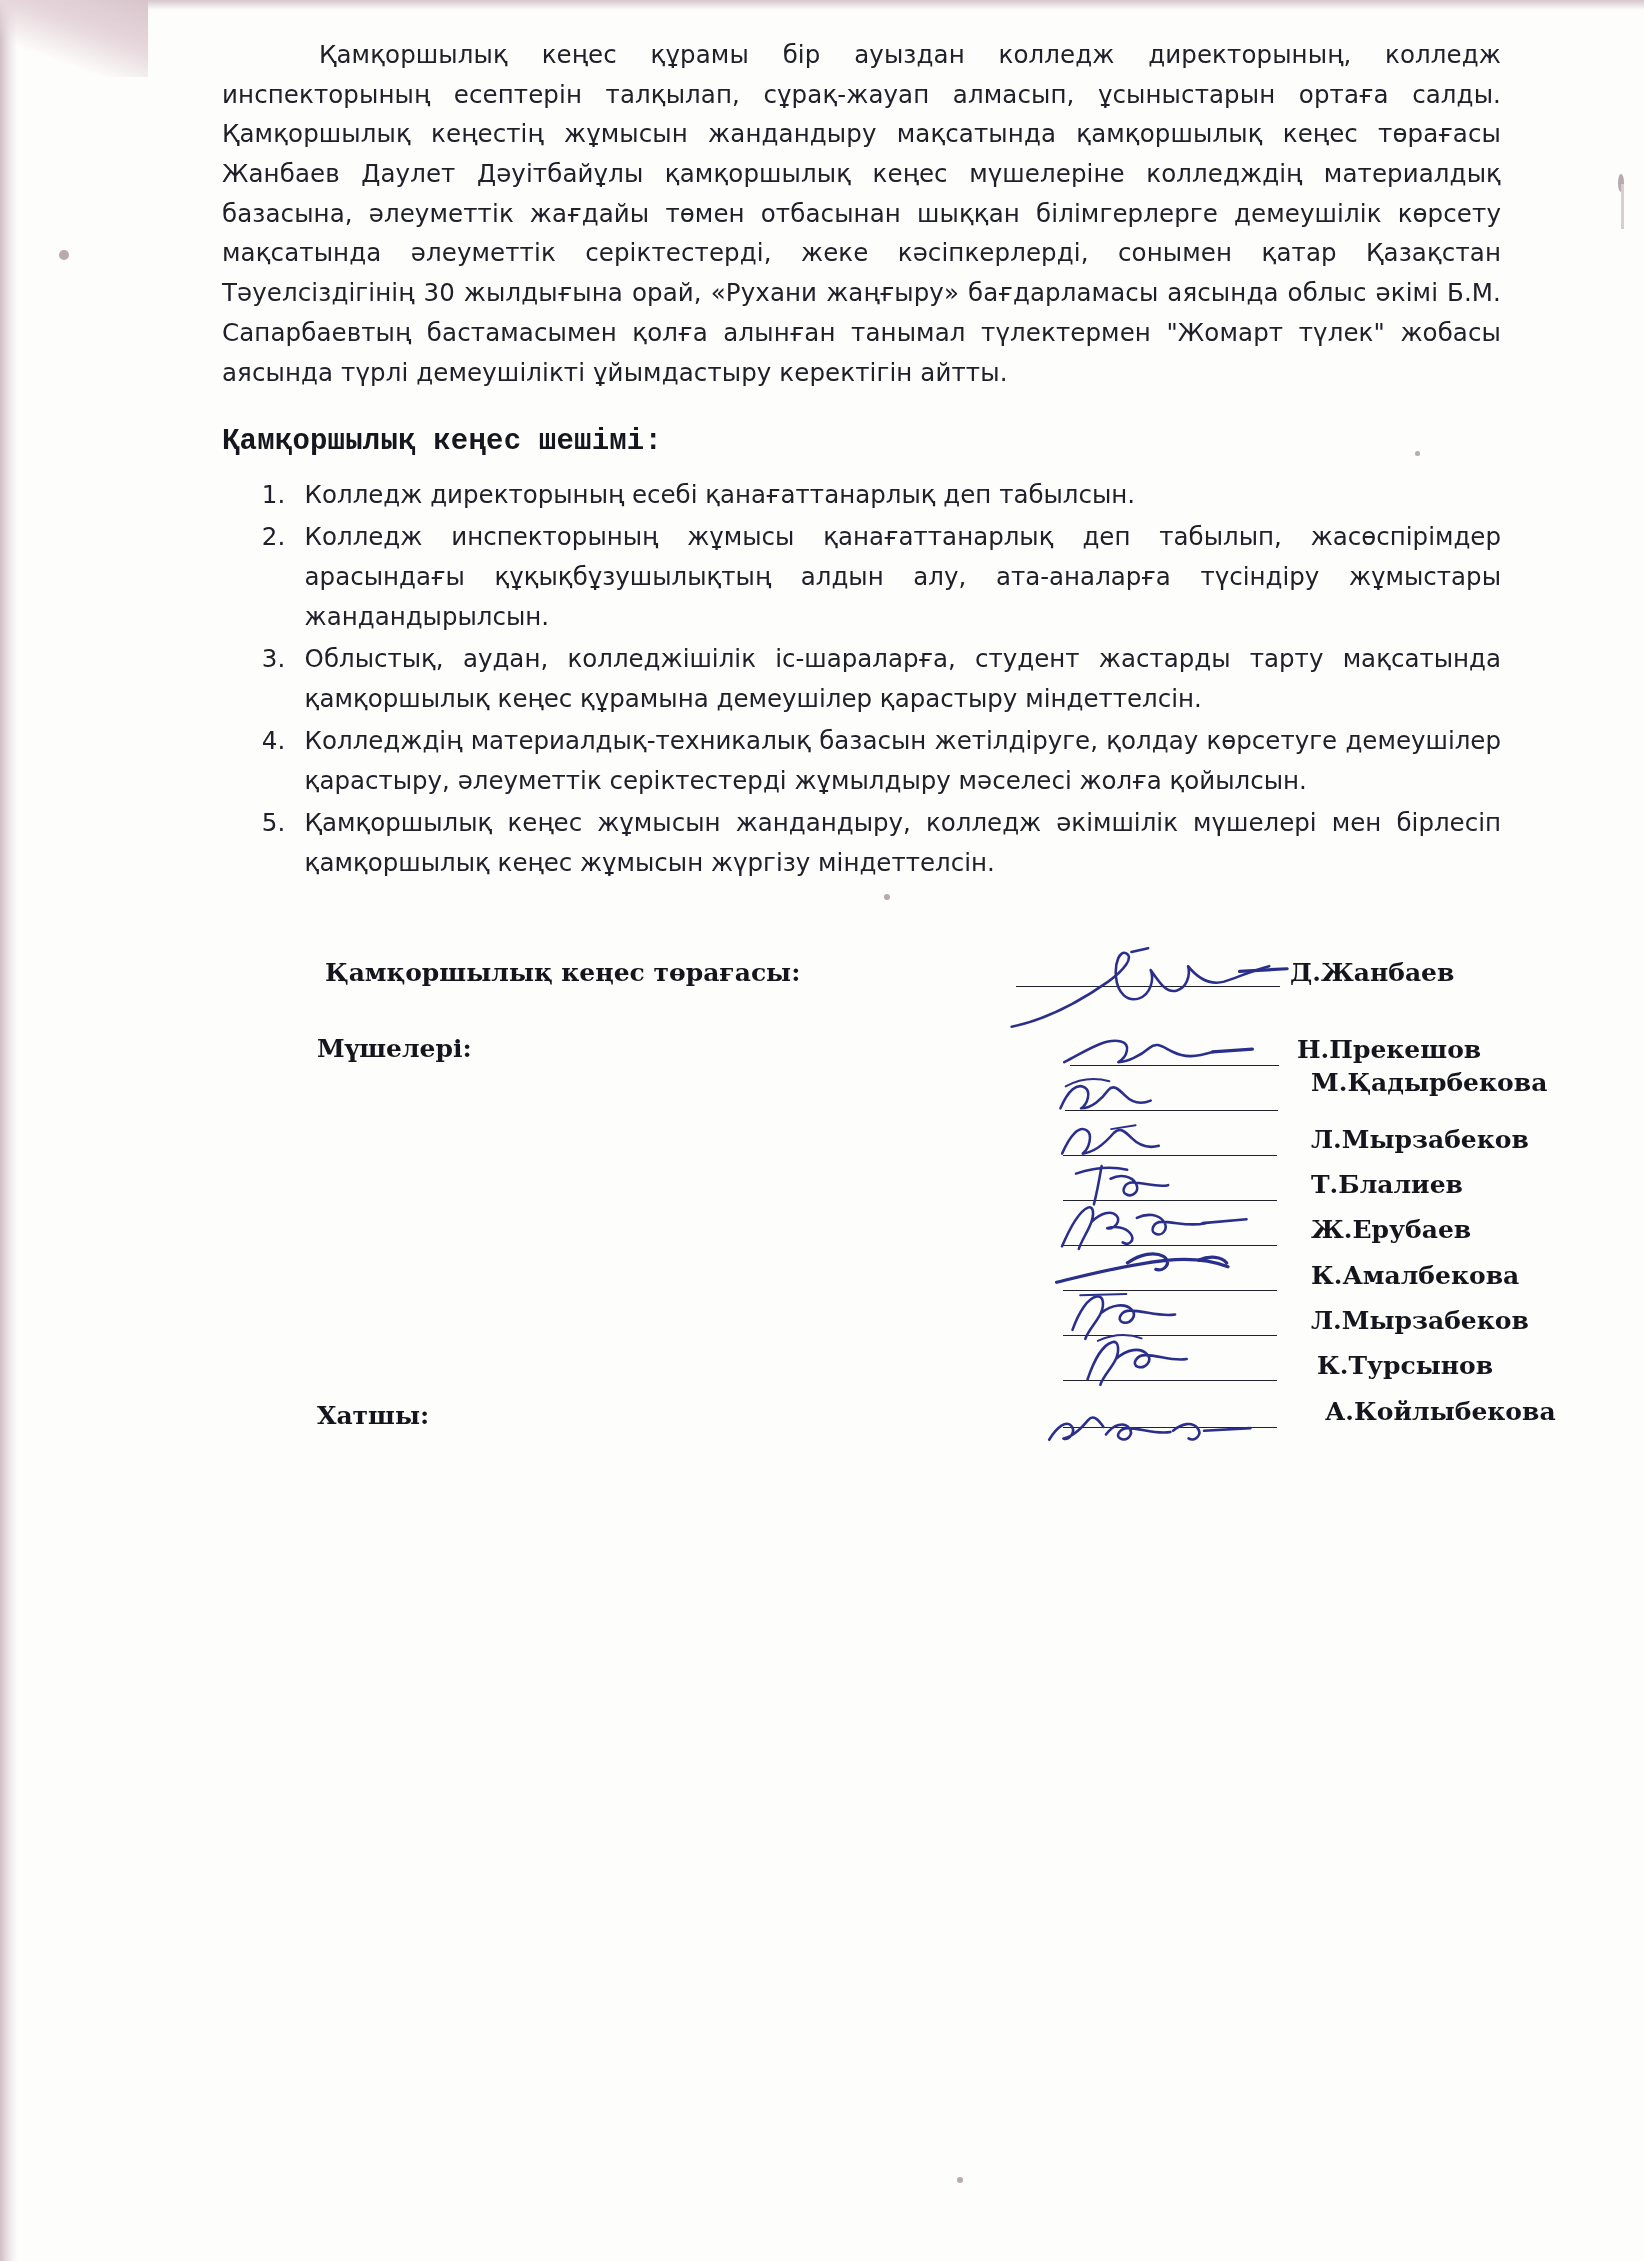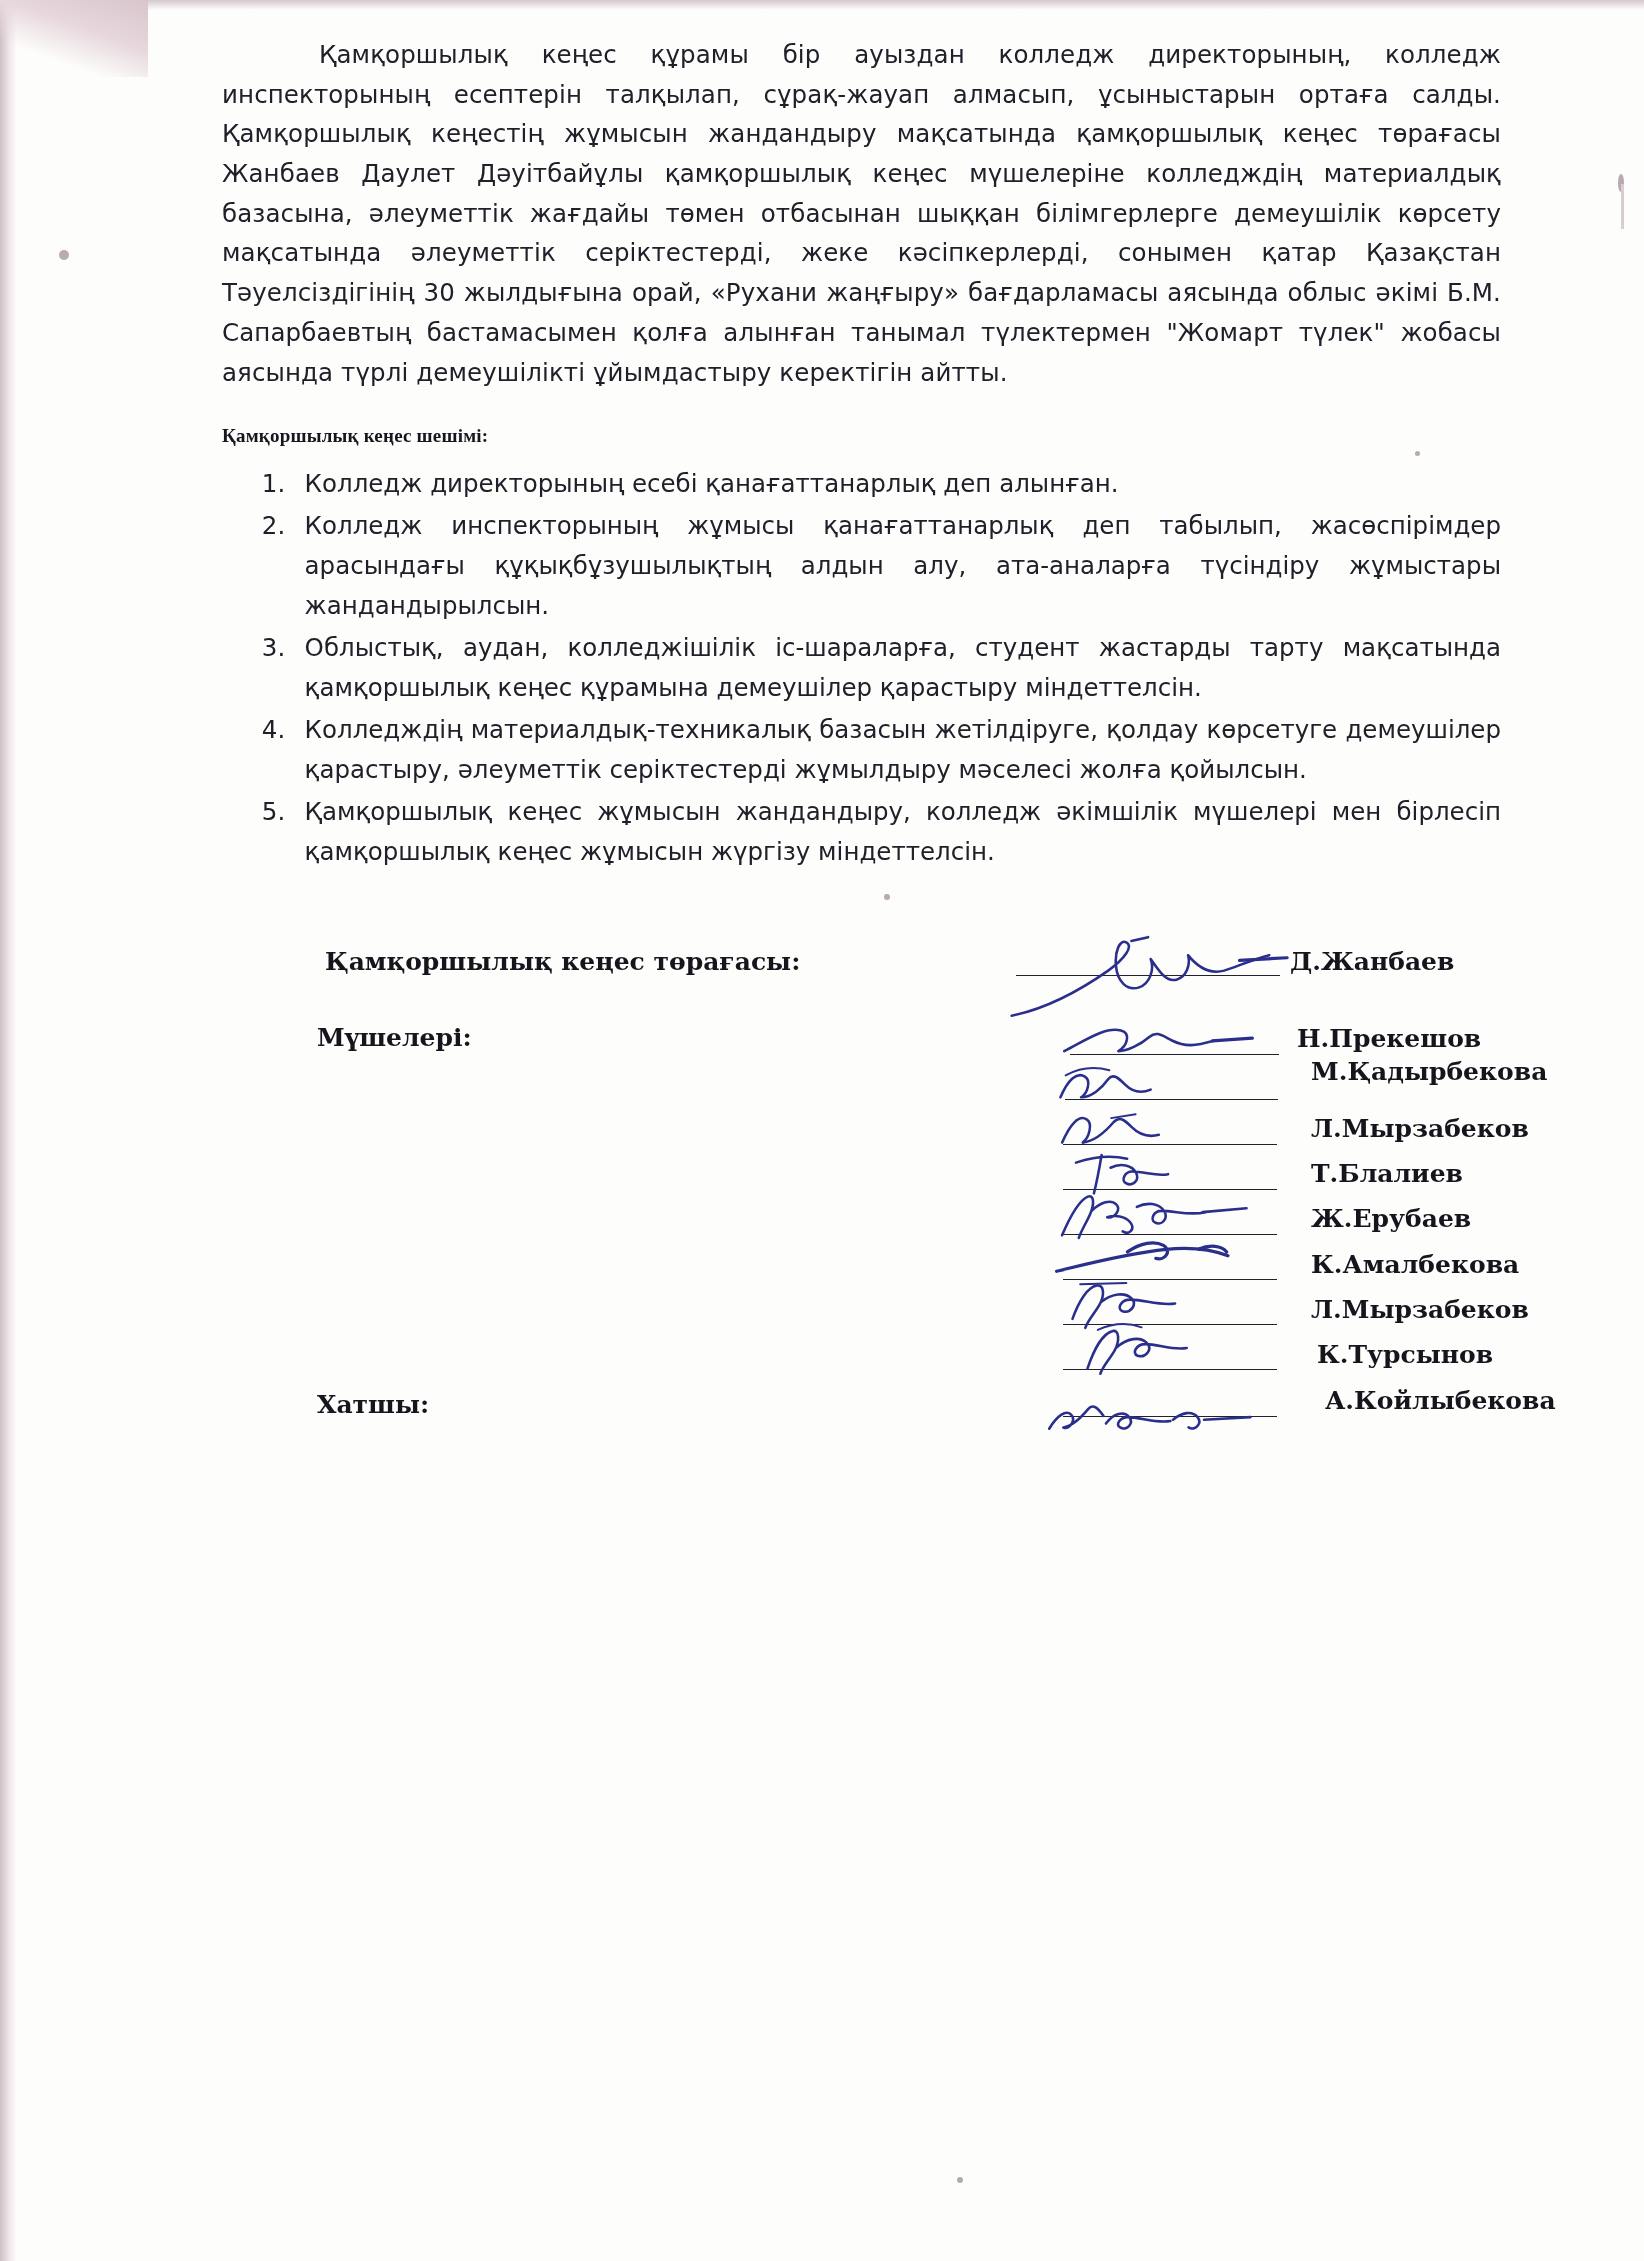--- a/index.html
+++ b/index.html
@@ -69,22 +69,22 @@
     color: #20202a;
     font-size: 24.5px;
     line-height: 1.62;
     text-align: justify;
     text-indent: 97px;
     letter-spacing: 0.1px;
   }
 
   h2.decision-title {
     margin: 33px 0 0 0;
-    font-family: Liberation Serif, serif;
-    font-size: 19px;
+    font-family: Liberation Mono, monospace;
+    font-size: 29px;
     font-weight: bold;
     color: #16161f;
     letter-spacing: 0.2px;
   }
 
   ol.decision-list {
     margin: 17px 0 0 0;
     padding-left: 71px;
     color: #20202a;
     font-size: 24.5px;
@@ -148,21 +148,21 @@
   <div class="scan-speck" style="left:1618px; top:174px; width:6.4px; height:18px;"></div>
   <div class="scan-line" style="left:1621px; top:184px; width:3.2px; height:45px;"></div>
 
   <div class="content">
 
     <p class="body-text">Қамқоршылық кеңес құрамы бір ауыздан колледж директорының, колледж инспекторының есептерін талқылап, сұрақ-жауап алмасып, ұсыныстарын ортаға салды. Қамқоршылық кеңестің жұмысын жандандыру мақсатында қамқоршылық кеңес төрағасы Жанбаев Даулет Дәуітбайұлы қамқоршылық кеңес мүшелеріне колледждің материалдық базасына, әлеуметтік жағдайы төмен отбасынан шыққан білімгерлерге демеушілік көрсету мақсатында әлеуметтік серіктестерді, жеке кәсіпкерлерді, сонымен қатар Қазақстан Тәуелсіздігінің 30 жылдығына орай, «Рухани жаңғыру» бағдарламасы аясында облыс әкімі Б.М. Сапарбаевтың бастамасымен қолға алынған танымал түлектермен "Жомарт түлек" жобасы аясында түрлі демеушілікті ұйымдастыру керектігін айтты.</p>
 
     <h2 class="decision-title">Қамқоршылық кеңес шешімі:</h2>
 
     <ol class="decision-list">
-      <li>Колледж директорының есебі қанағаттанарлық деп алынған.</li>
+      <li>Колледж директорының есебі қанағаттанарлық деп табылсын.</li>
       <li>Колледж инспекторының жұмысы қанағаттанарлық деп табылып, жасөспірімдер арасындағы құқықбұзушылықтың алдын алу, ата-аналарға түсіндіру жұмыстары жандандырылсын.</li>
       <li>Облыстық, аудан, колледжішілік іс-шараларға, студент жастарды  тарту мақсатында қамқоршылық кеңес құрамына демеушілер қарастыру міндеттелсін.</li>
       <li>Колледждің материалдық-техникалық базасын жетілдіруге, қолдау көрсетуге демеушілер қарастыру, әлеуметтік серіктестерді жұмылдыру мәселесі жолға қойылсын.</li>
       <li>Қамқоршылық кеңес жұмысын жандандыру, колледж әкімшілік мүшелері мен бірлесіп қамқоршылық кеңес жұмысын жүргізу міндеттелсін.</li>
     </ol>
 
     <div class="signatures">
 
       <div class="sig-label" style="left:103px; top:7.7px;">Қамқоршылық кеңес төрағасы:</div>
       <div class="sig-label" style="left:95px; top:84px;">Мүшелері:</div>

